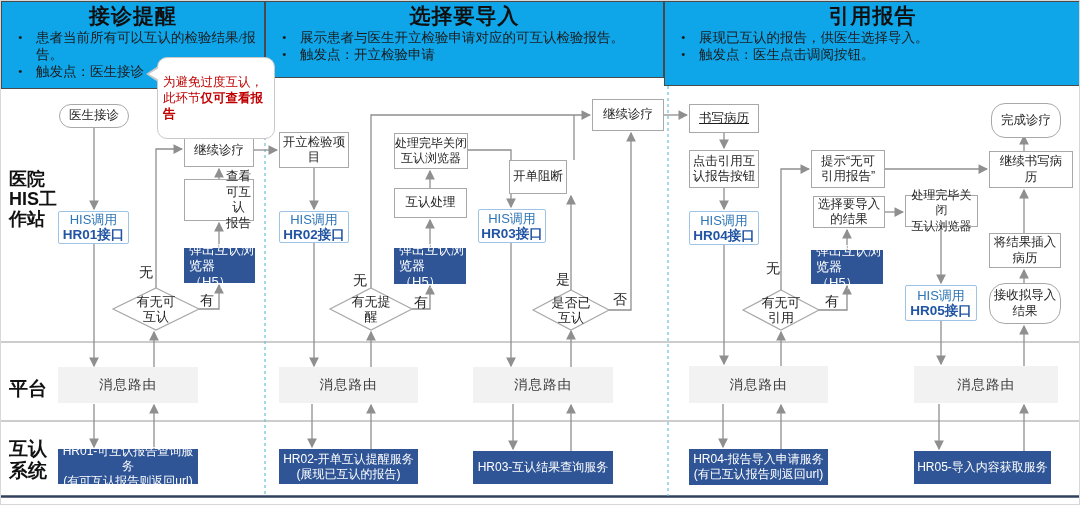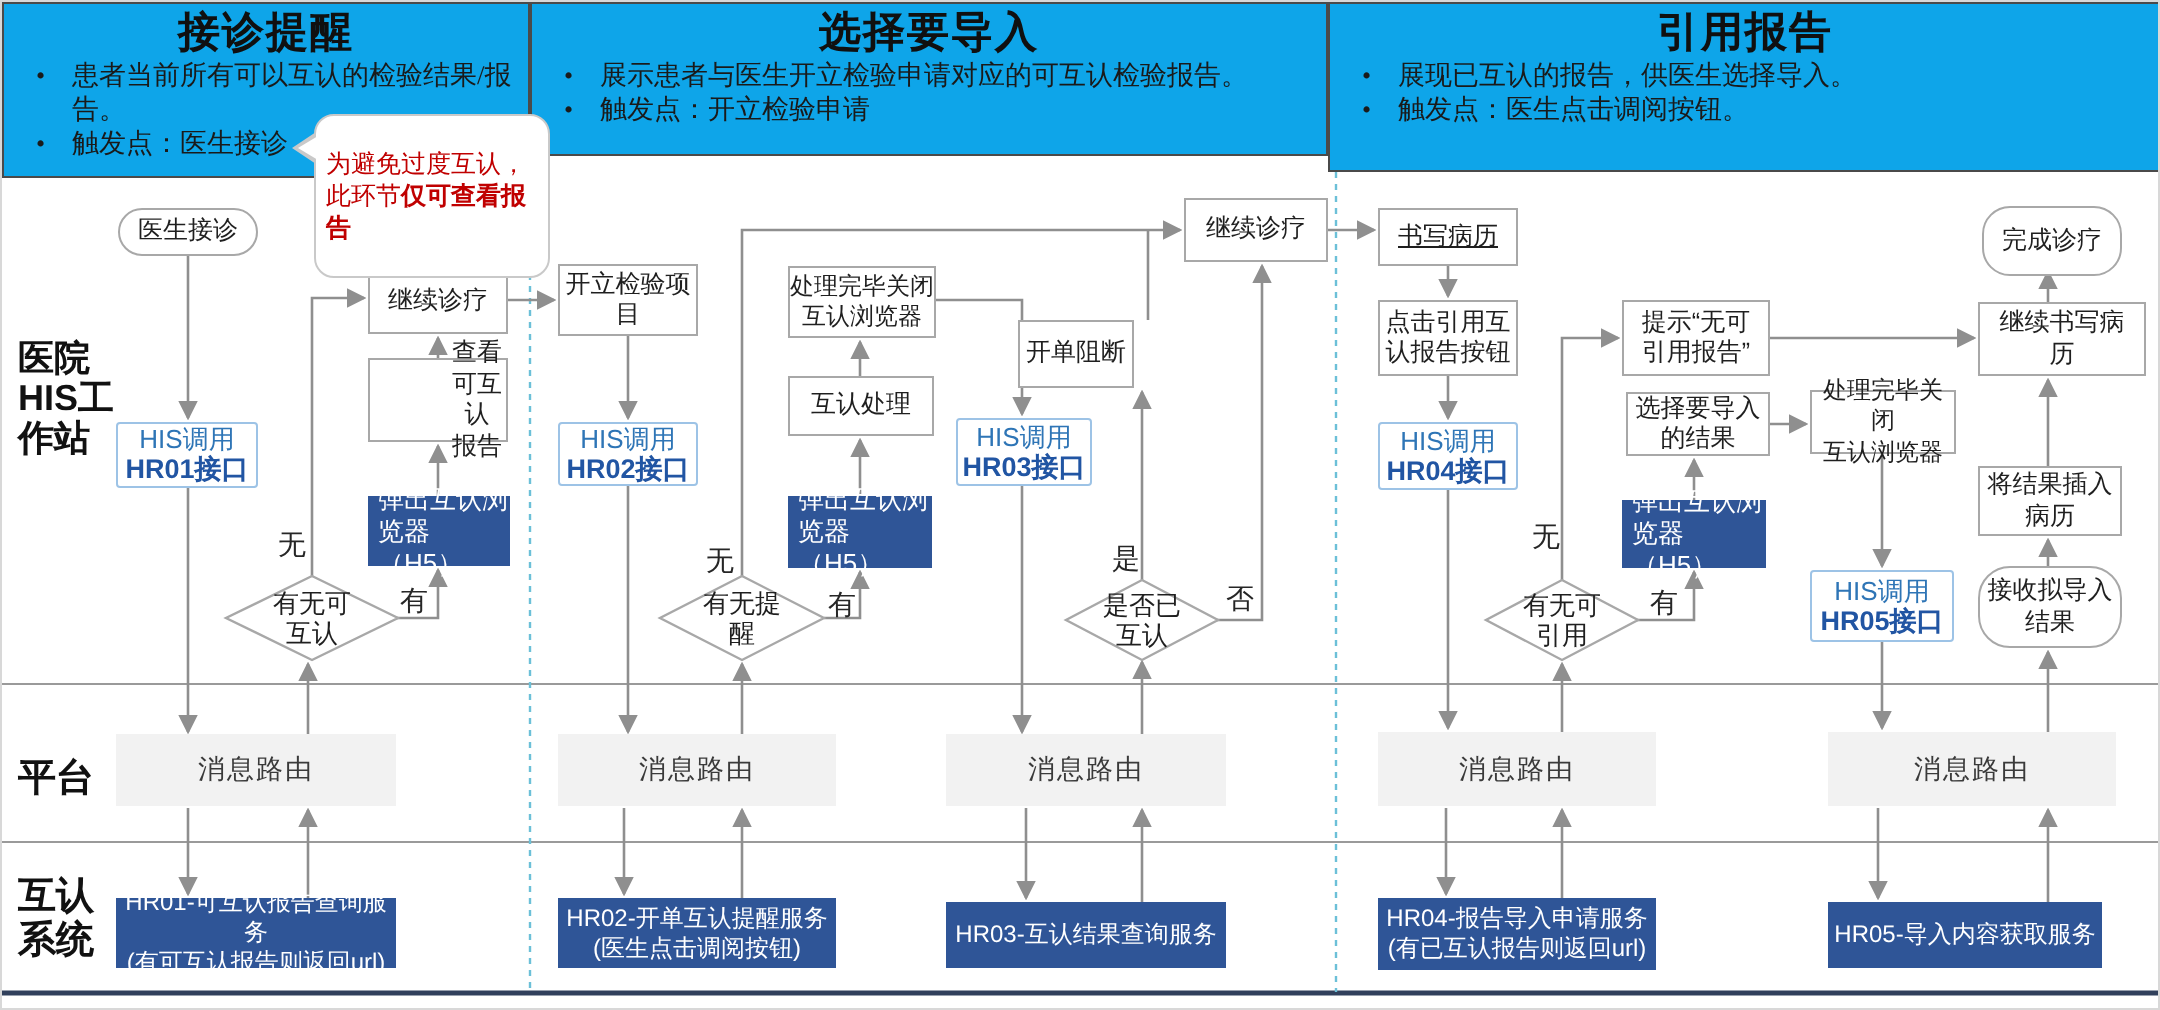--- a/index.html
+++ b/index.html
@@ -171,21 +171,21 @@
   <div class="box his" style="left:477px;top:208px;width:68px;height:34px;">
     <span class="l1">HIS调用</span>
     <span class="l2">HR03接口</span>
   </div>
   <div class="box" style="left:508px;top:159px;width:58px;height:34px;">开单阻断</div>
   <div class="dtext" style="left:546px;top:294px;">是否已
 互认</div>
   <div class="box" style="left:591px;top:98px;width:72px;height:32px;">继续诊疗</div>
   <div class="box route" style="left:278px;top:366px;width:139px;height:36px;">消息路由</div>
   <div class="box svc" style="left:278px;top:448px;width:139px;height:35px;">HR02-开单互认提醒服务
-(医生点击调阅按钮)</div>
+(展现已互认的报告)</div>
   <div class="box route" style="left:472px;top:366px;width:140px;height:36px;">消息路由</div>
   <div class="box svc" style="left:472px;top:450px;width:140px;height:33px;">HR03-互认结果查询服务</div>
 
   <div class="box" style="left:688px;top:103px;width:70px;height:29px;text-decoration:underline;">书写病历</div>
   <div class="box" style="left:688px;top:149px;width:70px;height:38px;">点击引用互
 认报告按钮</div>
   <div class="box his" style="left:688px;top:210px;width:70px;height:34px;">
     <span class="l1">HIS调用</span>
     <span class="l2">HR04接口</span>
   </div>

